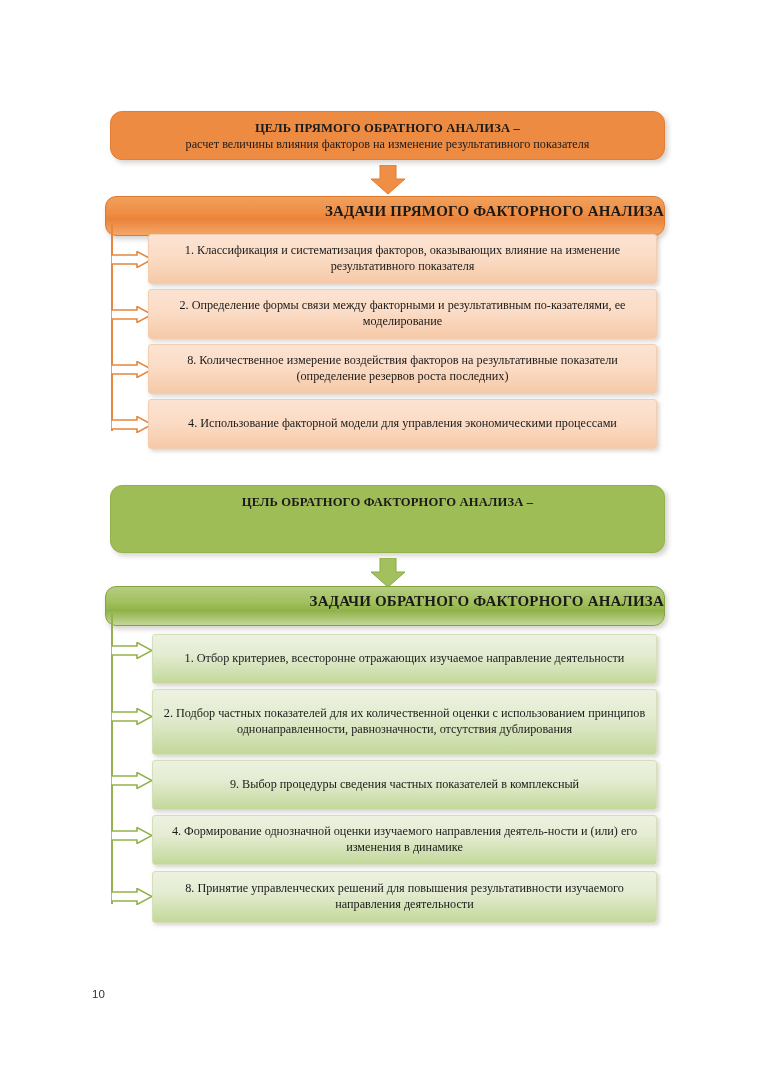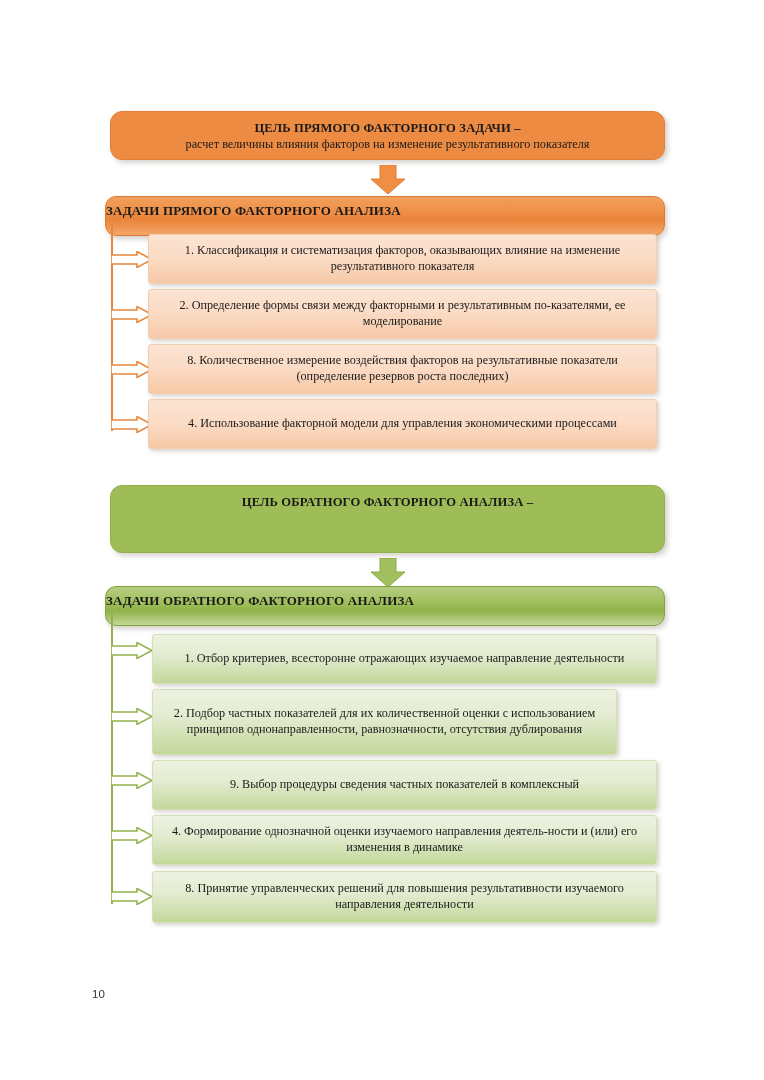--- a/index.html
+++ b/index.html
@@ -54,23 +54,23 @@
   .title-green {
     background: #9fbd57;
     border: 1px solid #93b14b;
   }
 
   
   .section-bar {
     position: absolute;
     box-sizing: border-box;
     border-radius: 11px;
-    text-align: left;
+    text-align: right;
     font-weight: bold;
-    font-size: 13px;
+    font-size: 15px;
     letter-spacing: .2px;
     line-height: 28px;
     height: 40px;
     box-shadow: 2px 3px 5px rgba(120,110,100,0.32);
   }
   .bar-orange {
     background: linear-gradient(to bottom, #f0a05c 0%, #ef8e44 42%, #e9833a 58%, #f4a768 100%);
     border: 1px solid #dd7a31;
   }
   .bar-green {
@@ -134,21 +134,21 @@
     font-family: "Liberation Sans", sans-serif;
     color: #333;
   }
 </style>
 </head>
 <body>
 
 <div class="page">
 
   <div class="title-box title-orange" style="left:110px; top:111px; width:555px; height:49px;">
-    <span class="t-head">ЦЕЛЬ ПРЯМОГО ФАКТОРНОГО ЗАДАЧИ –</span>
+    <span class="t-head">ЦЕЛЬ ПРЯМОГО ОБРАТНОГО АНАЛИЗА –</span>
     <span class="t-sub">расчет величины влияния факторов на изменение результативного показателя</span>
   </div>
 
   <div class="down-arrow" style="left:370px; top:165px;">
     <svg width="36" height="30" viewBox="0 0 36 30">
       <path d="M10 0 H26 V14 H35 L18 29 L1 14 H10 Z" fill="#ef8e44" stroke="#e07c33" stroke-width="1"></path>
     </svg>
   </div>
 
   <div class="section-bar bar-orange" style="left:105px; top:196px; width:560px;">ЗАДАЧИ ПРЯМОГО ФАКТОРНОГО АНАЛИЗА</div>
@@ -225,21 +225,21 @@
   </div>
   <div class="h-arrow" style="left:111px; top:888px; width:42px;">
     <svg width="42" height="17" viewBox="0 0 42 17">
         <path d="M0 4 H26 V0.5 L41 8.5 L26 16.5 V13 H0 Z" fill="#ffffff" stroke="#94b24c" stroke-width="1.6"></path>
       </svg>
   </div>
 
   <div class="item-box item-green" style="left:152px; top:625px; width:505px; height:50px;">
     <span class="txt">1. Отбор критериев, всесторонне отражающих изучаемое направление деятельности</span>
   </div>
-  <div class="item-box item-green" style="left:152px; top:680px; width:465px; height:66px;">
+  <div class="item-box item-green" style="left:152px; top:680px; width:505px; height:66px;">
     <span class="txt">2. Подбор частных показателей для их количественной  оценки с использованием принципов однонаправленности, равнозначности, отсутствия дублирования</span>
   </div>
   <div class="item-box item-green" style="left:152px; top:751px; width:505px; height:50px;">
     <span class="txt">9. Выбор процедуры сведения частных показателей в комплексный</span>
   </div>
   <div class="item-box item-green" style="left:152px; top:806px; width:505px; height:50px;">
     <span class="txt">4. Формирование однозначной оценки изучаемого направления деятель-ности  и (или) его изменения в динамике</span>
   </div>
   <div class="item-box item-green" style="left:152px; top:862px; width:505px; height:52px;">
     <span class="txt">8. Принятие управленческих решений для повышения результативности изучаемого направления деятельности</span>

